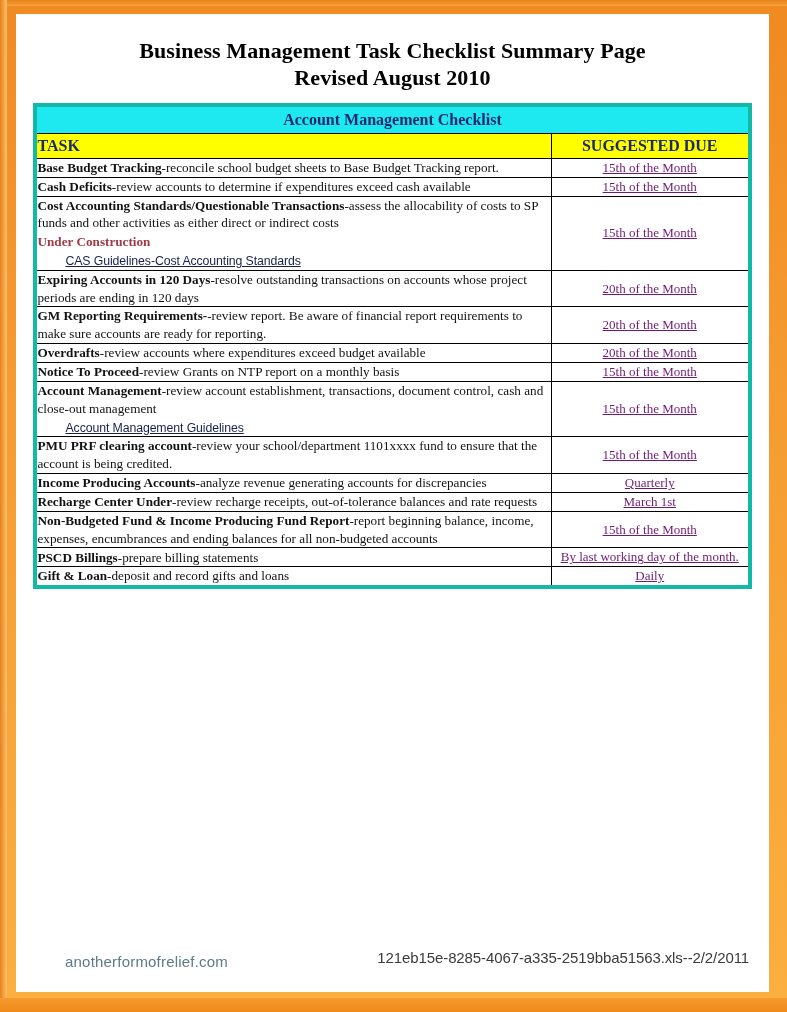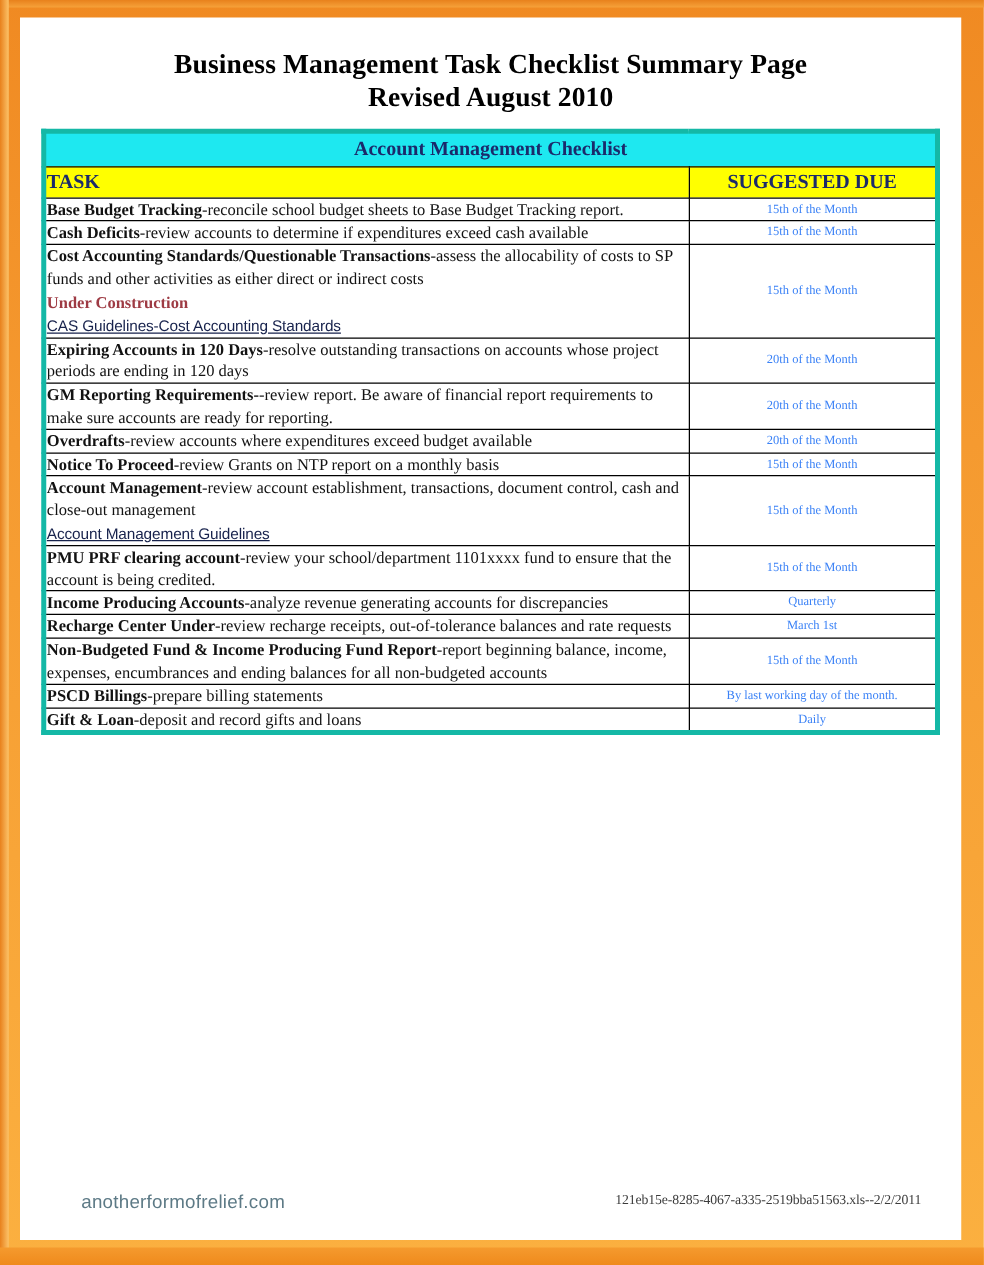--- a/index.html
+++ b/index.html
@@ -110,24 +110,25 @@
 
   td.task-cell {
     padding: 7px 8px 8px 7px;
     font-size: 13.2px;
     line-height: 1.35;
     color: #121212;
     text-align: left;
   }
   td.due-cell {
     text-align: center;
-    font-size: 10px;
+    font-size: 13px;
     line-height: 1.38;
-    color: #3b82f6;
+    color: #701a75;
     padding: 4px 6px;
+    text-decoration: underline;
   }
   .task-name {
     font-weight: bold;
   }
   .task-desc { font-weight: normal; }
 
   .under-construction {
     display: block;
     color: #9e3b44;
     font-weight: bold;
@@ -138,20 +139,21 @@
     display: inline-block;
     font-family: "Liberation Sans", sans-serif;
     font-size: 12.3px;
     color: #17224c;
     text-decoration: underline;
     margin-top: 2px;
     letter-spacing: -0.1px;
   }
   .link-row {
     display: block;
+    margin-left: 28px;
   }
 
   
   col.c-task { width: 516px; }
   col.c-due  { width: 198px; }
 
   
   #footer-area {
     position: absolute;
     left: 0; right: 0; bottom: 0;
@@ -162,24 +164,24 @@
     left: 16px;
     bottom: 22px;
     font-family: "Liberation Sans", sans-serif;
     font-size: 15px;
     color: #5d7a86;
     letter-spacing: 0.2px;
     margin-left: 33px;
   }
   #doc-id {
     position: absolute;
-    right: 32px;
+    right: 20px;
     bottom: 26px;
-    font-family: Liberation Serif, serif;
-    font-size: 11px;
+    font-family: Liberation Sans, sans-serif;
+    font-size: 15px;
     color: #3b3b3b;
     letter-spacing: -0.1px;
   }
 </style>
 </head>
 <body>
 
 <div id="page-frame">
   <div id="frame-gloss-top"></div>
   <div id="frame-gloss-left"></div>

